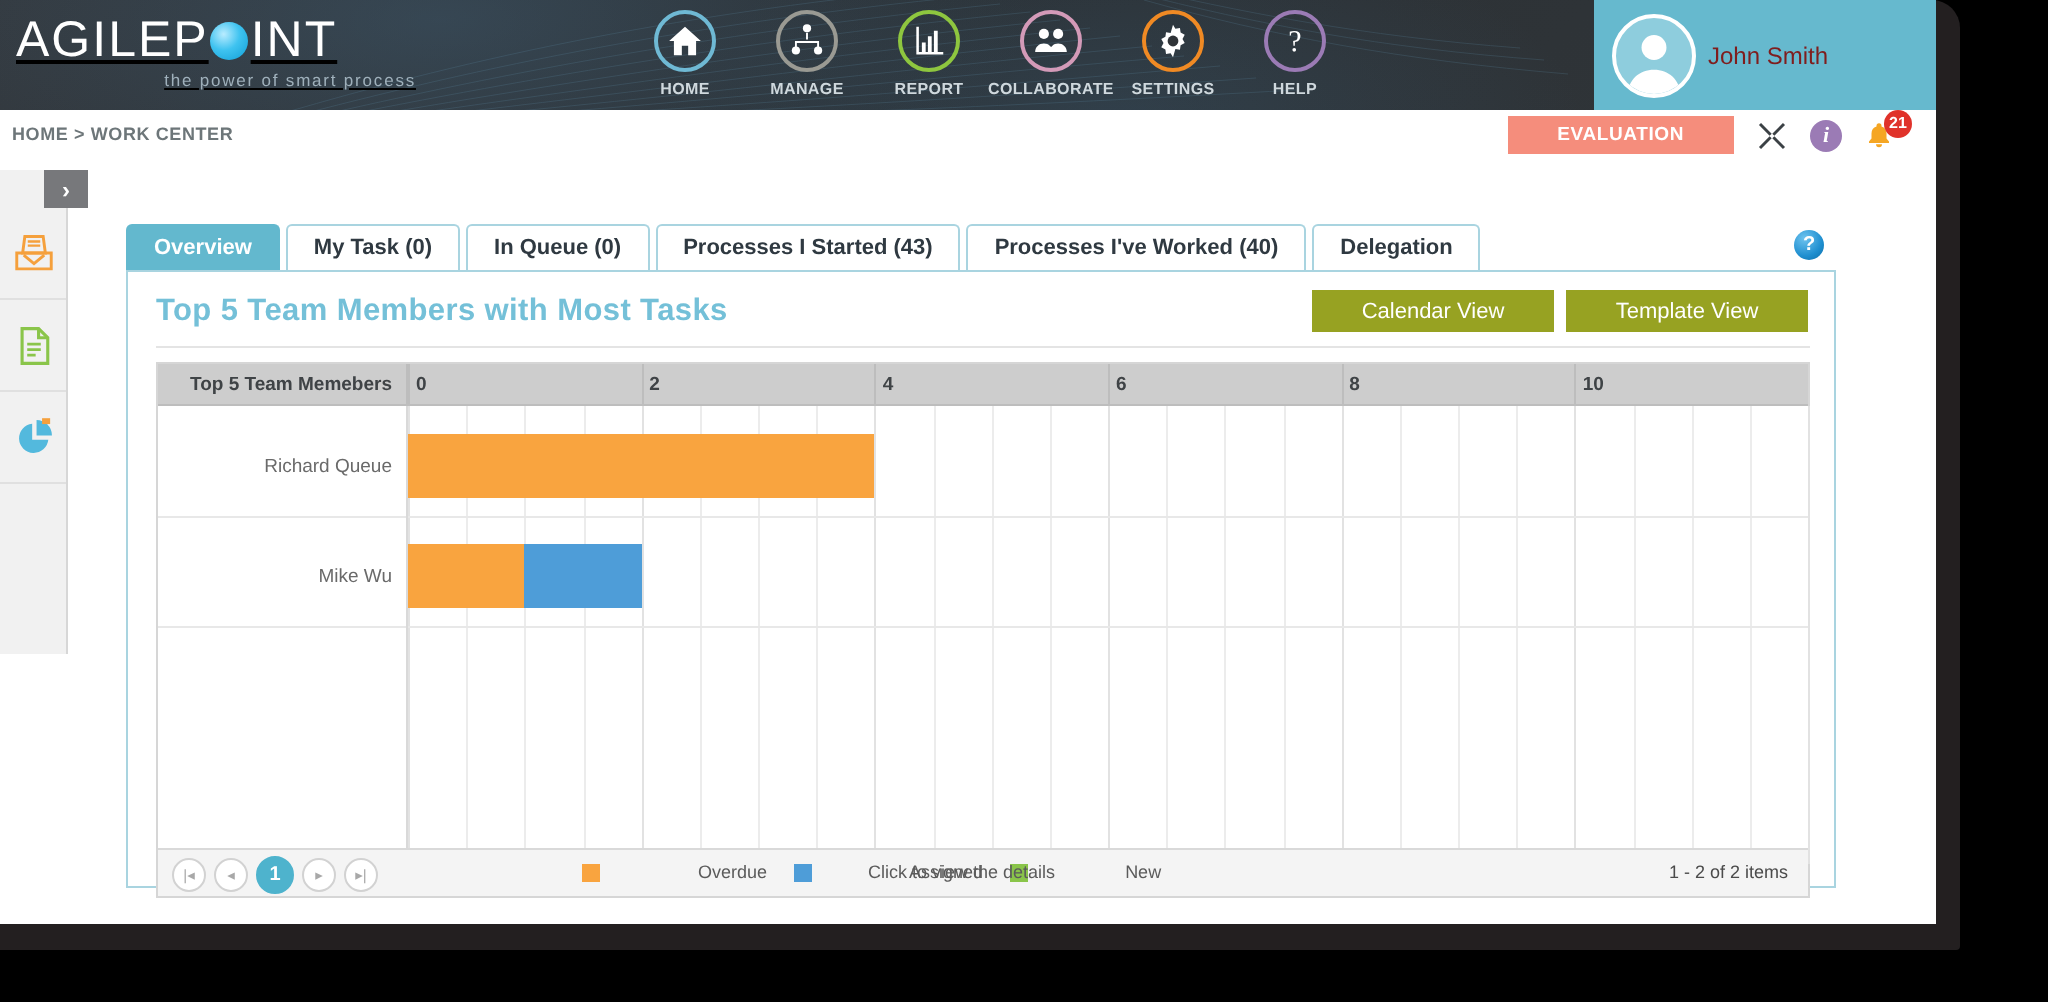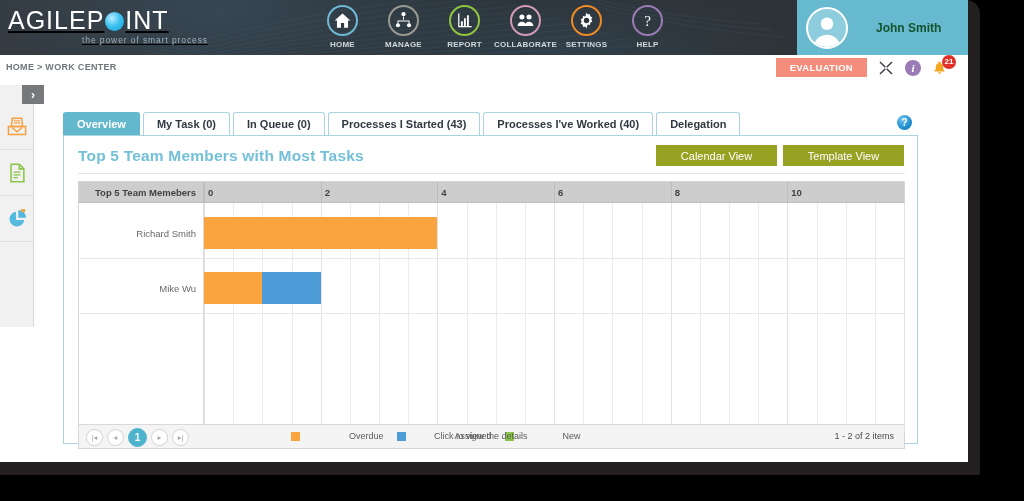--- a/index.html
+++ b/index.html
@@ -84,35 +84,35 @@
     position: absolute; right: 0; top: 0; width: 171px; height: 55px;
     background: #66b9ce; display: flex; align-items: center; padding-left: 9px;
   }
   #avatar {
     width: 42px; height: 42px; border-radius: 50%;
     background: #8ecddd; border: 2px solid #ffffff;
     display: flex; align-items: flex-end; justify-content: center; overflow: hidden;
     flex: none;
   }
   #avatar svg { width: 34px; height: 34px; fill: #ffffff; }
-  #user-name { color: #14532d; font-size: 12px; font-weight: bold; margin-left: 28px; }
+  #user-name { color: #7f1d1d; font-size: 12px; font-weight: normal; margin-left: 6px; }
 
   
   #crumb-bar { position: relative; height: 30px; background: #ffffff; }
   #breadcrumb {
     position: absolute; left: 6px; top: 7px;
     font-size: 9px; color: #6d7679; font-weight: bold; letter-spacing: .3px;
   }
   #header-tools {
     position: absolute; right: 14px; top: 3px;
     display: flex; align-items: center; gap: 11px;
   }
   #eval-badge {
     background: #f58d7c; color: #ffffff; font-size: 9.5px; font-weight: bold;
-    padding: 4px 14px; letter-spacing: .3px;
+    padding: 4px 25px; letter-spacing: .3px;
   }
   .tool-icon { cursor: pointer; display: flex; align-items: center; }
   #expand-icon svg { width: 16px; height: 16px; stroke: #3b4145; fill: none; stroke-width: 2.2; }
   #info-icon {
     width: 16px; height: 16px; border-radius: 50%; background: #9b7bb5;
     color: #ffffff; font-size: 11px; font-weight: bold; font-style: italic;
     display: flex; align-items: center; justify-content: center;
     font-family: "Liberation Serif", serif;
   }
   #bell-wrap { position: relative; width: 22px; height: 18px; }
@@ -427,21 +427,21 @@
                   <div class="axis-tick" style="left: 125px; width: 116.667px;">0</div>
                   <div class="axis-tick" style="left: 241.667px; width: 116.667px;">2</div>
                   <div class="axis-tick" style="left: 358.333px; width: 116.667px;">4</div>
                   <div class="axis-tick" style="left: 475px; width: 116.667px;">6</div>
                   <div class="axis-tick" style="left: 591.667px; width: 116.667px;">8</div>
                   <div class="axis-tick" style="left: 708.333px; width: 116.667px;">10</div>
                 </div>
             </div>
             <div id="chart-body">
               <div id="label-col">
-                  <div class="row-label" style="top: 25px;">Richard Smith</div>
+                  <div class="row-label" style="top: 25px;">Richard Queue</div>
                   <div class="row-sep" style="top: 55px;"></div>
                   <div class="row-label" style="top: 80px;">Mike Wu</div>
                   <div class="row-sep" style="top: 110px;"></div>
                 </div>
               <div id="plot-area">
                   <div class="vgrid major" style="left: 0px;"></div>
                   <div class="vgrid" style="left: 29.1667px;"></div>
                   <div class="vgrid" style="left: 58.3333px;"></div>
                   <div class="vgrid" style="left: 87.5px;"></div>
                   <div class="vgrid major" style="left: 116.667px;"></div>

